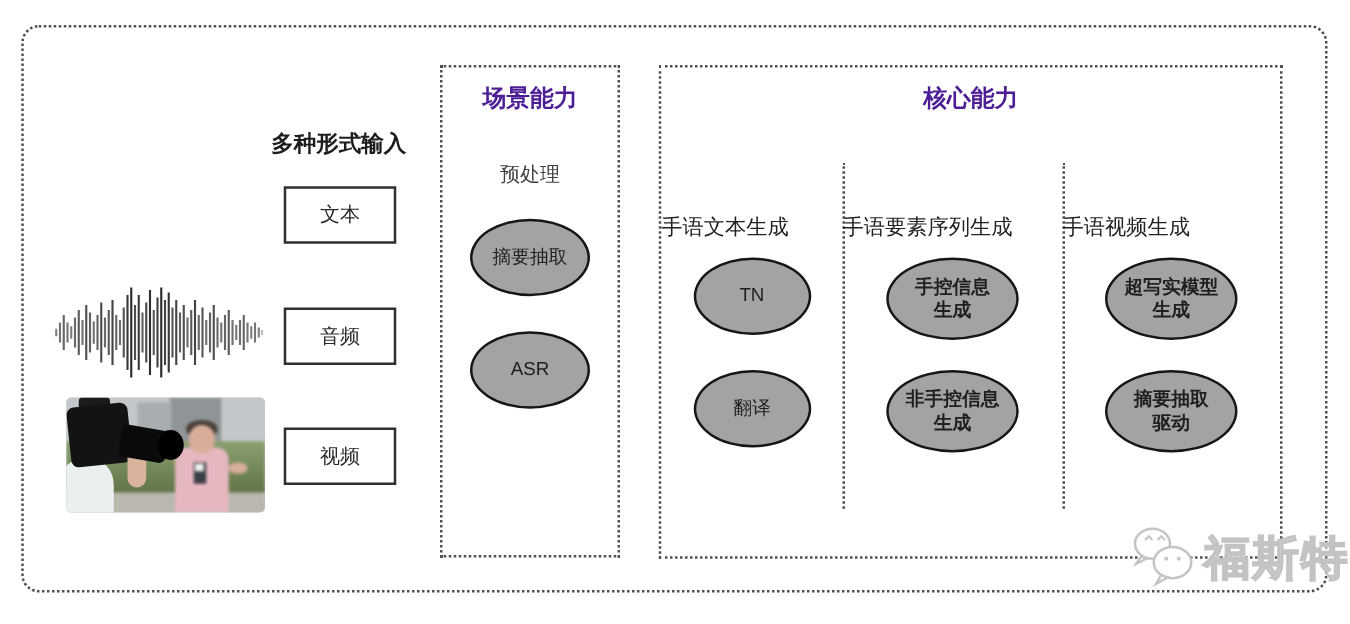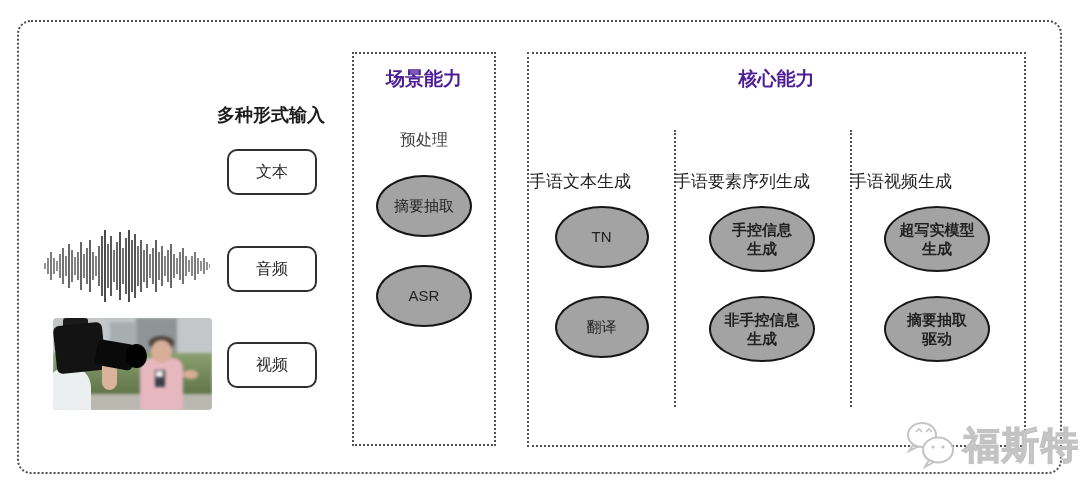--- a/index.html
+++ b/index.html
@@ -8,21 +8,21 @@
     font-family:"Liberation Sans","DejaVu Sans",sans-serif;color:#2b2b2b;overflow:hidden;
   }
   .frame{
     position:absolute;left:17px;top:20px;width:1041px;height:450px;
     border:2px dotted #4f4f4f;border-radius:14px;
   }
   
   .input-header{position:absolute;left:217px;top:103px;font-size:18px;font-weight:bold;color:#1c1c1c;text-align:right;}
   .sample-text{position:absolute;left:47px;top:153px;font-size:21px;color:#3a3a3a;}
   .type-box{
-    position:absolute;left:227px;width:86px;height:42px;border:2px solid #2f2f2f;border-radius:10px;
+    position:absolute;left:227px;width:86px;height:42px;border:2px solid #2f2f2f;border-radius:0;
     display:flex;align-items:center;justify-content:center;font-size:16px;color:#2b2b2b;background:#fff;
   }
   .type-box.t0{top:149px;} .type-box.t1{top:246px;} .type-box.t2{top:342px;}
   .waveform{position:absolute;left:42px;top:228px;width:168px;height:76px;}
   
   .photo{position:absolute;left:53px;top:318px;width:159px;height:92px;border-radius:4px;overflow:hidden;background:#c0c4c6;}
   .photo *{position:absolute;}
   .ph-blur{inset:0;filter:blur(1.4px);}
   .ph-sky{left:0;top:0;width:100%;height:46%;background:#c3c7c9;}
   .ph-bld1{left:52%;top:0;width:26%;height:44%;background:#8f9597;}

